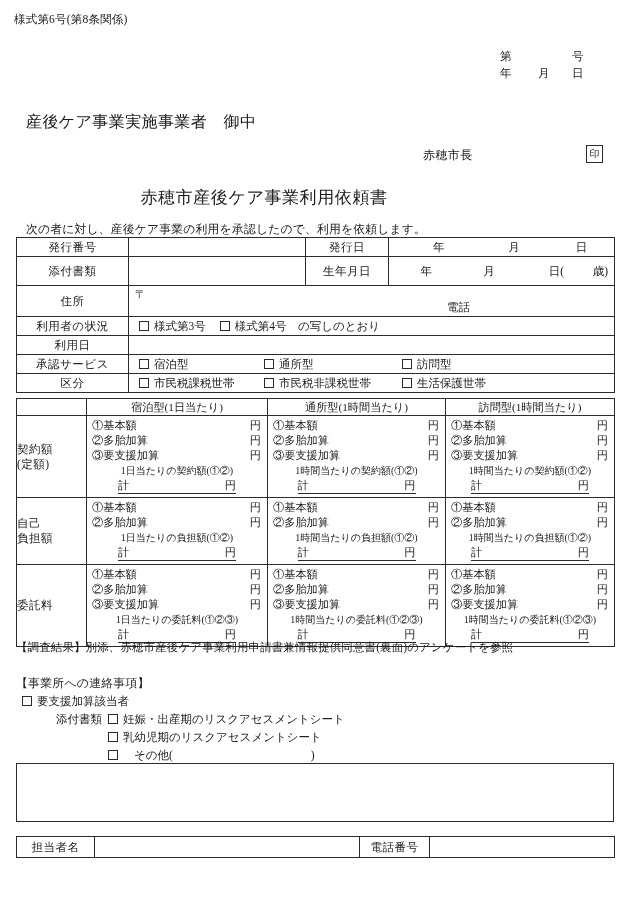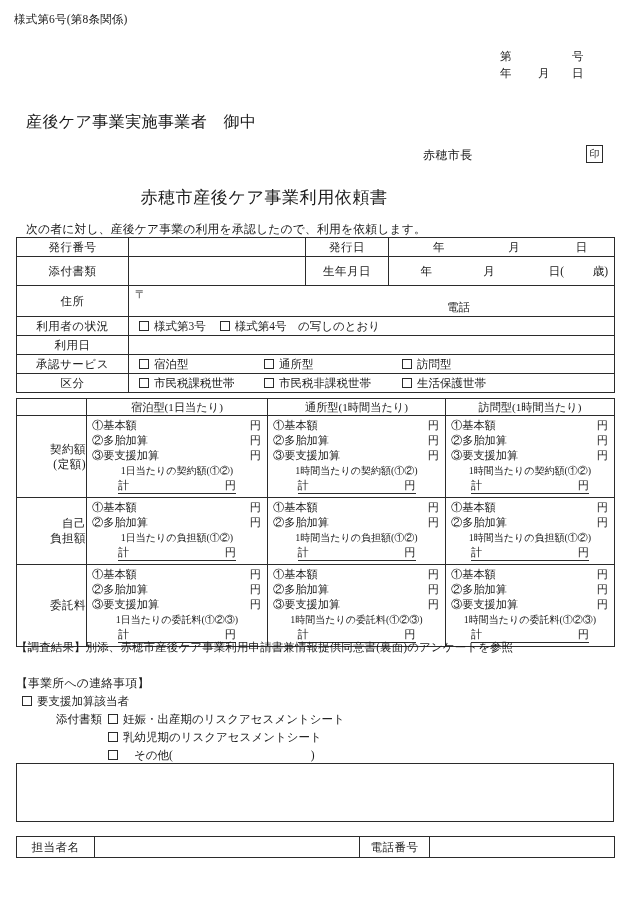--- a/index.html
+++ b/index.html
@@ -140,21 +140,21 @@
     width: 598px;
   }
   .fee-table td { vertical-align: top; }
   .fee-head td {
     height: 16px;
     text-align: center;
     vertical-align: middle;
     font-size: 11.2px;
   }
   .fee-label {
-    text-align: right;
+    text-align: left;
     vertical-align: middle !important;
     line-height: 15px;
     letter-spacing: .5px;
   }
   .fee-cell { padding: 2px 0 3px 0; }
   .fee-row-item {
     display: flex;
     justify-content: space-between;
     padding: 0 6px 0 5px;
     line-height: 15px;

